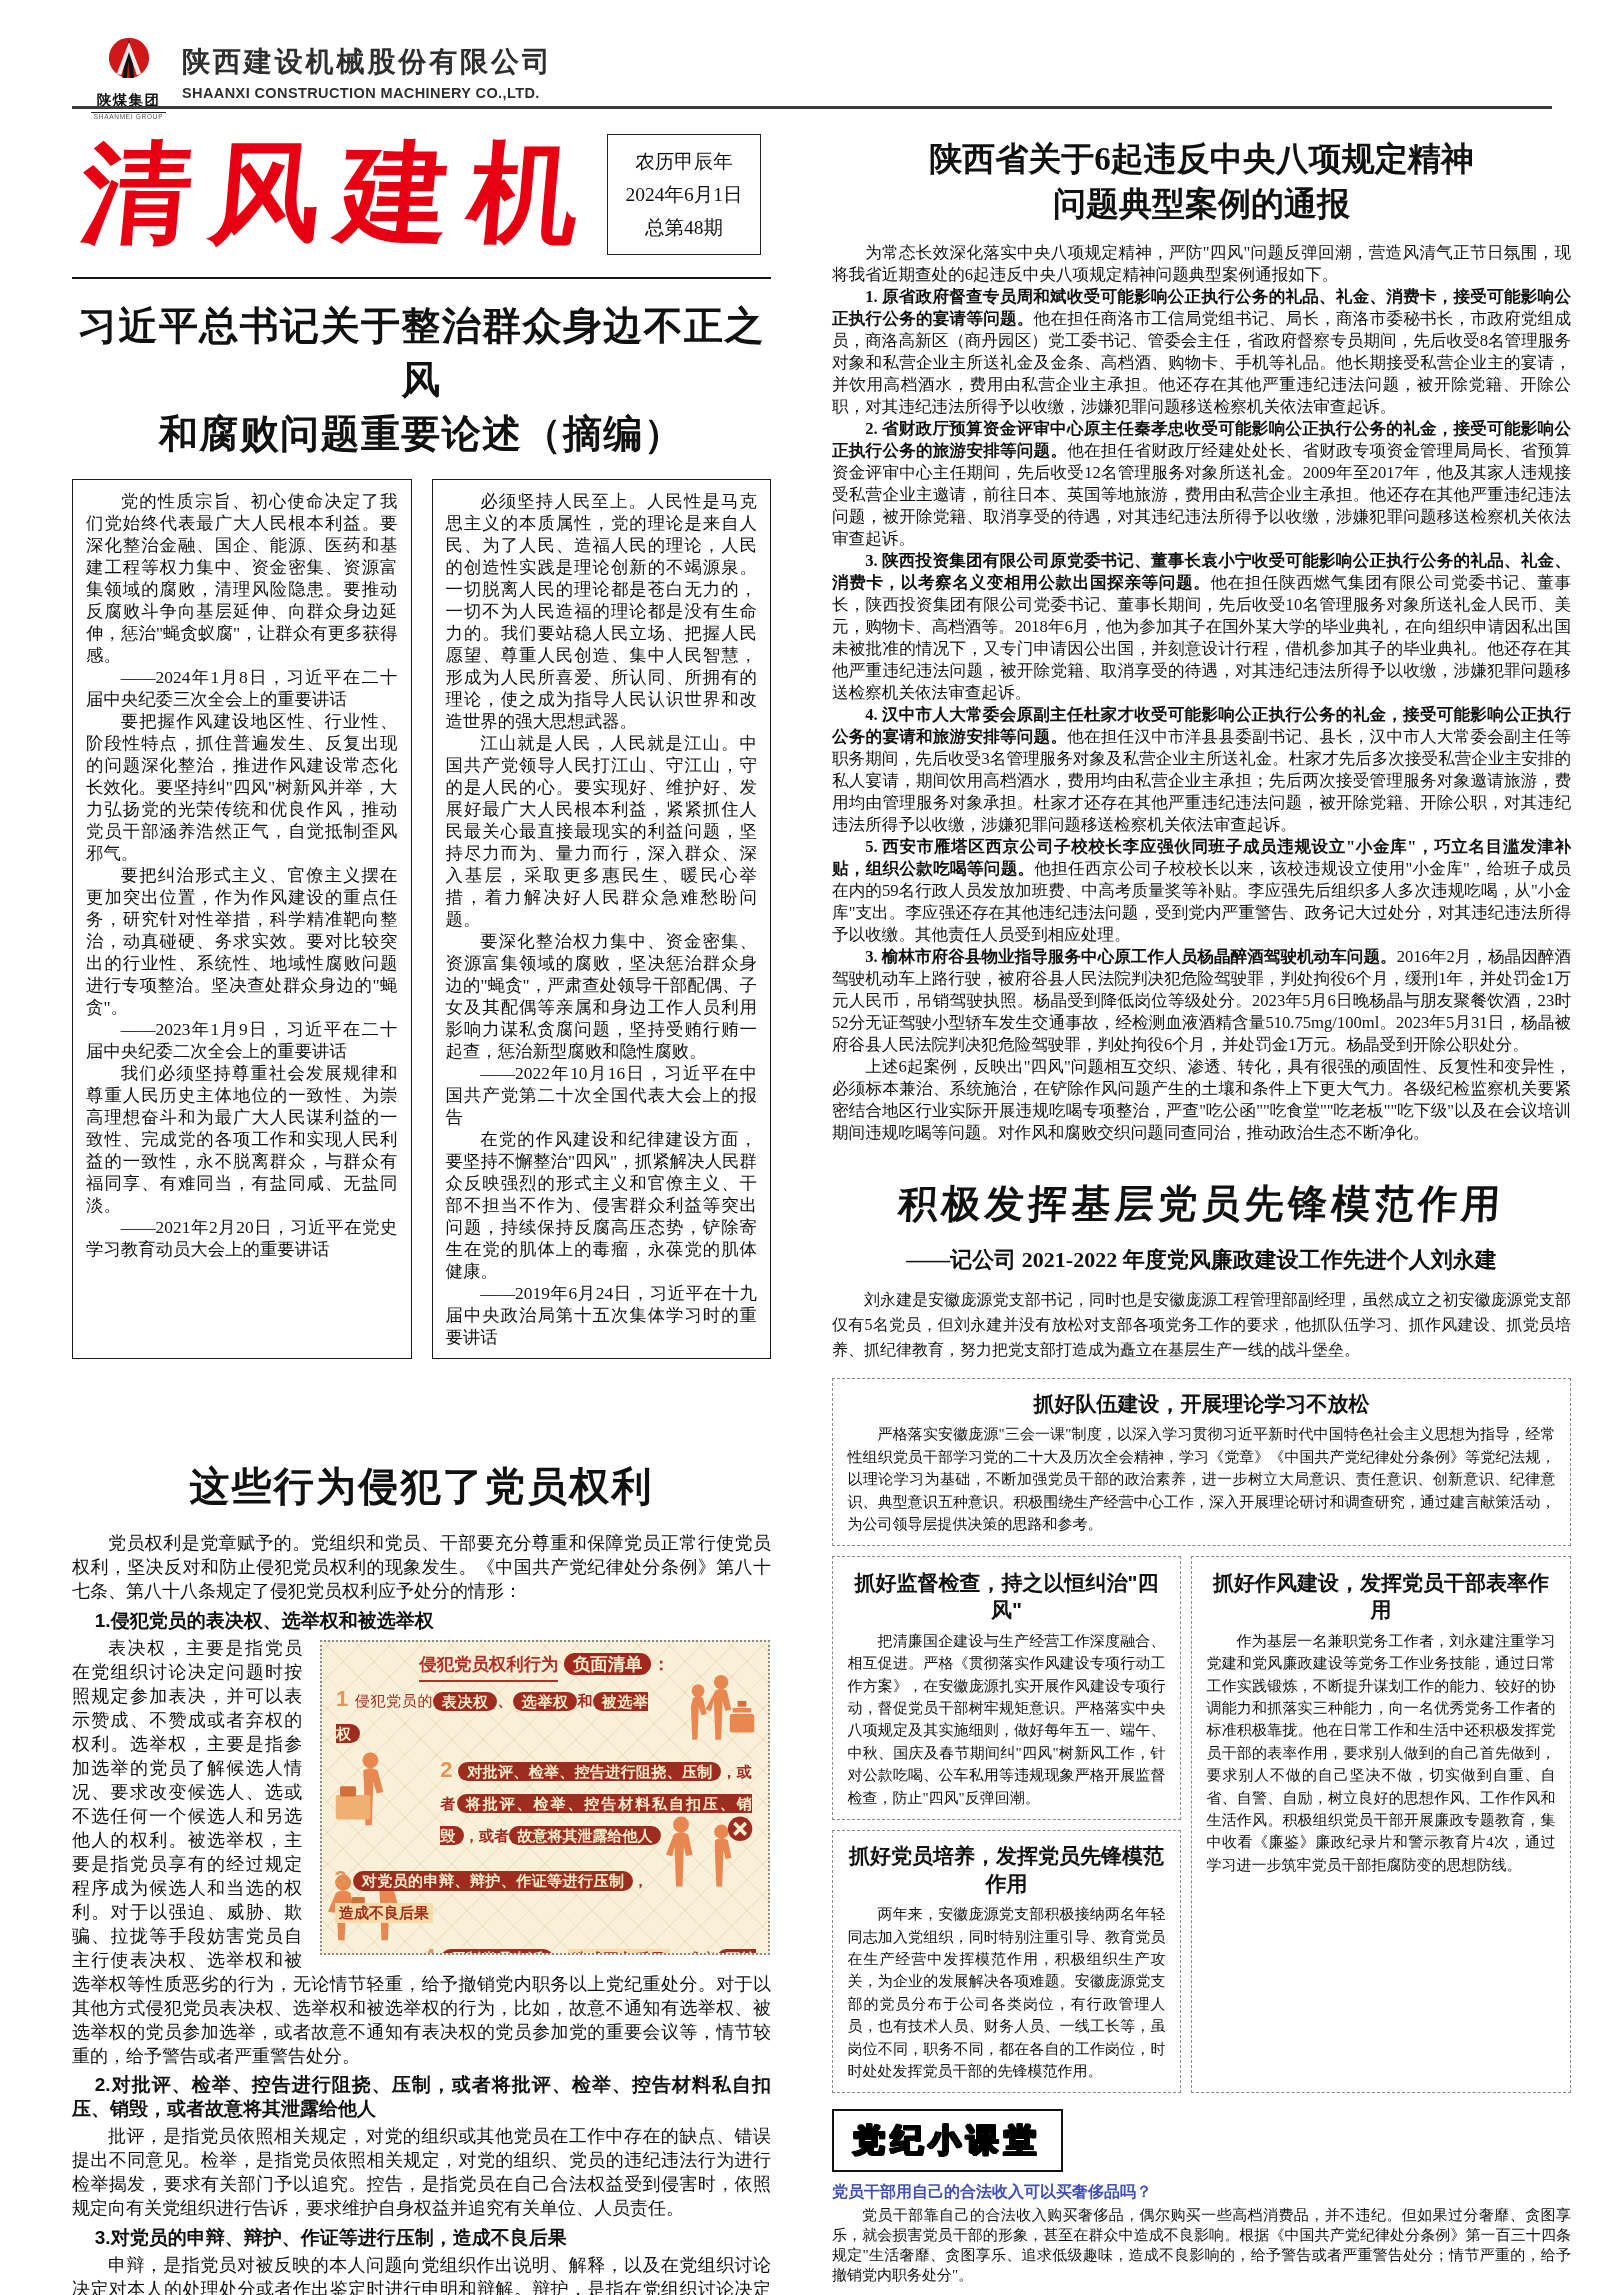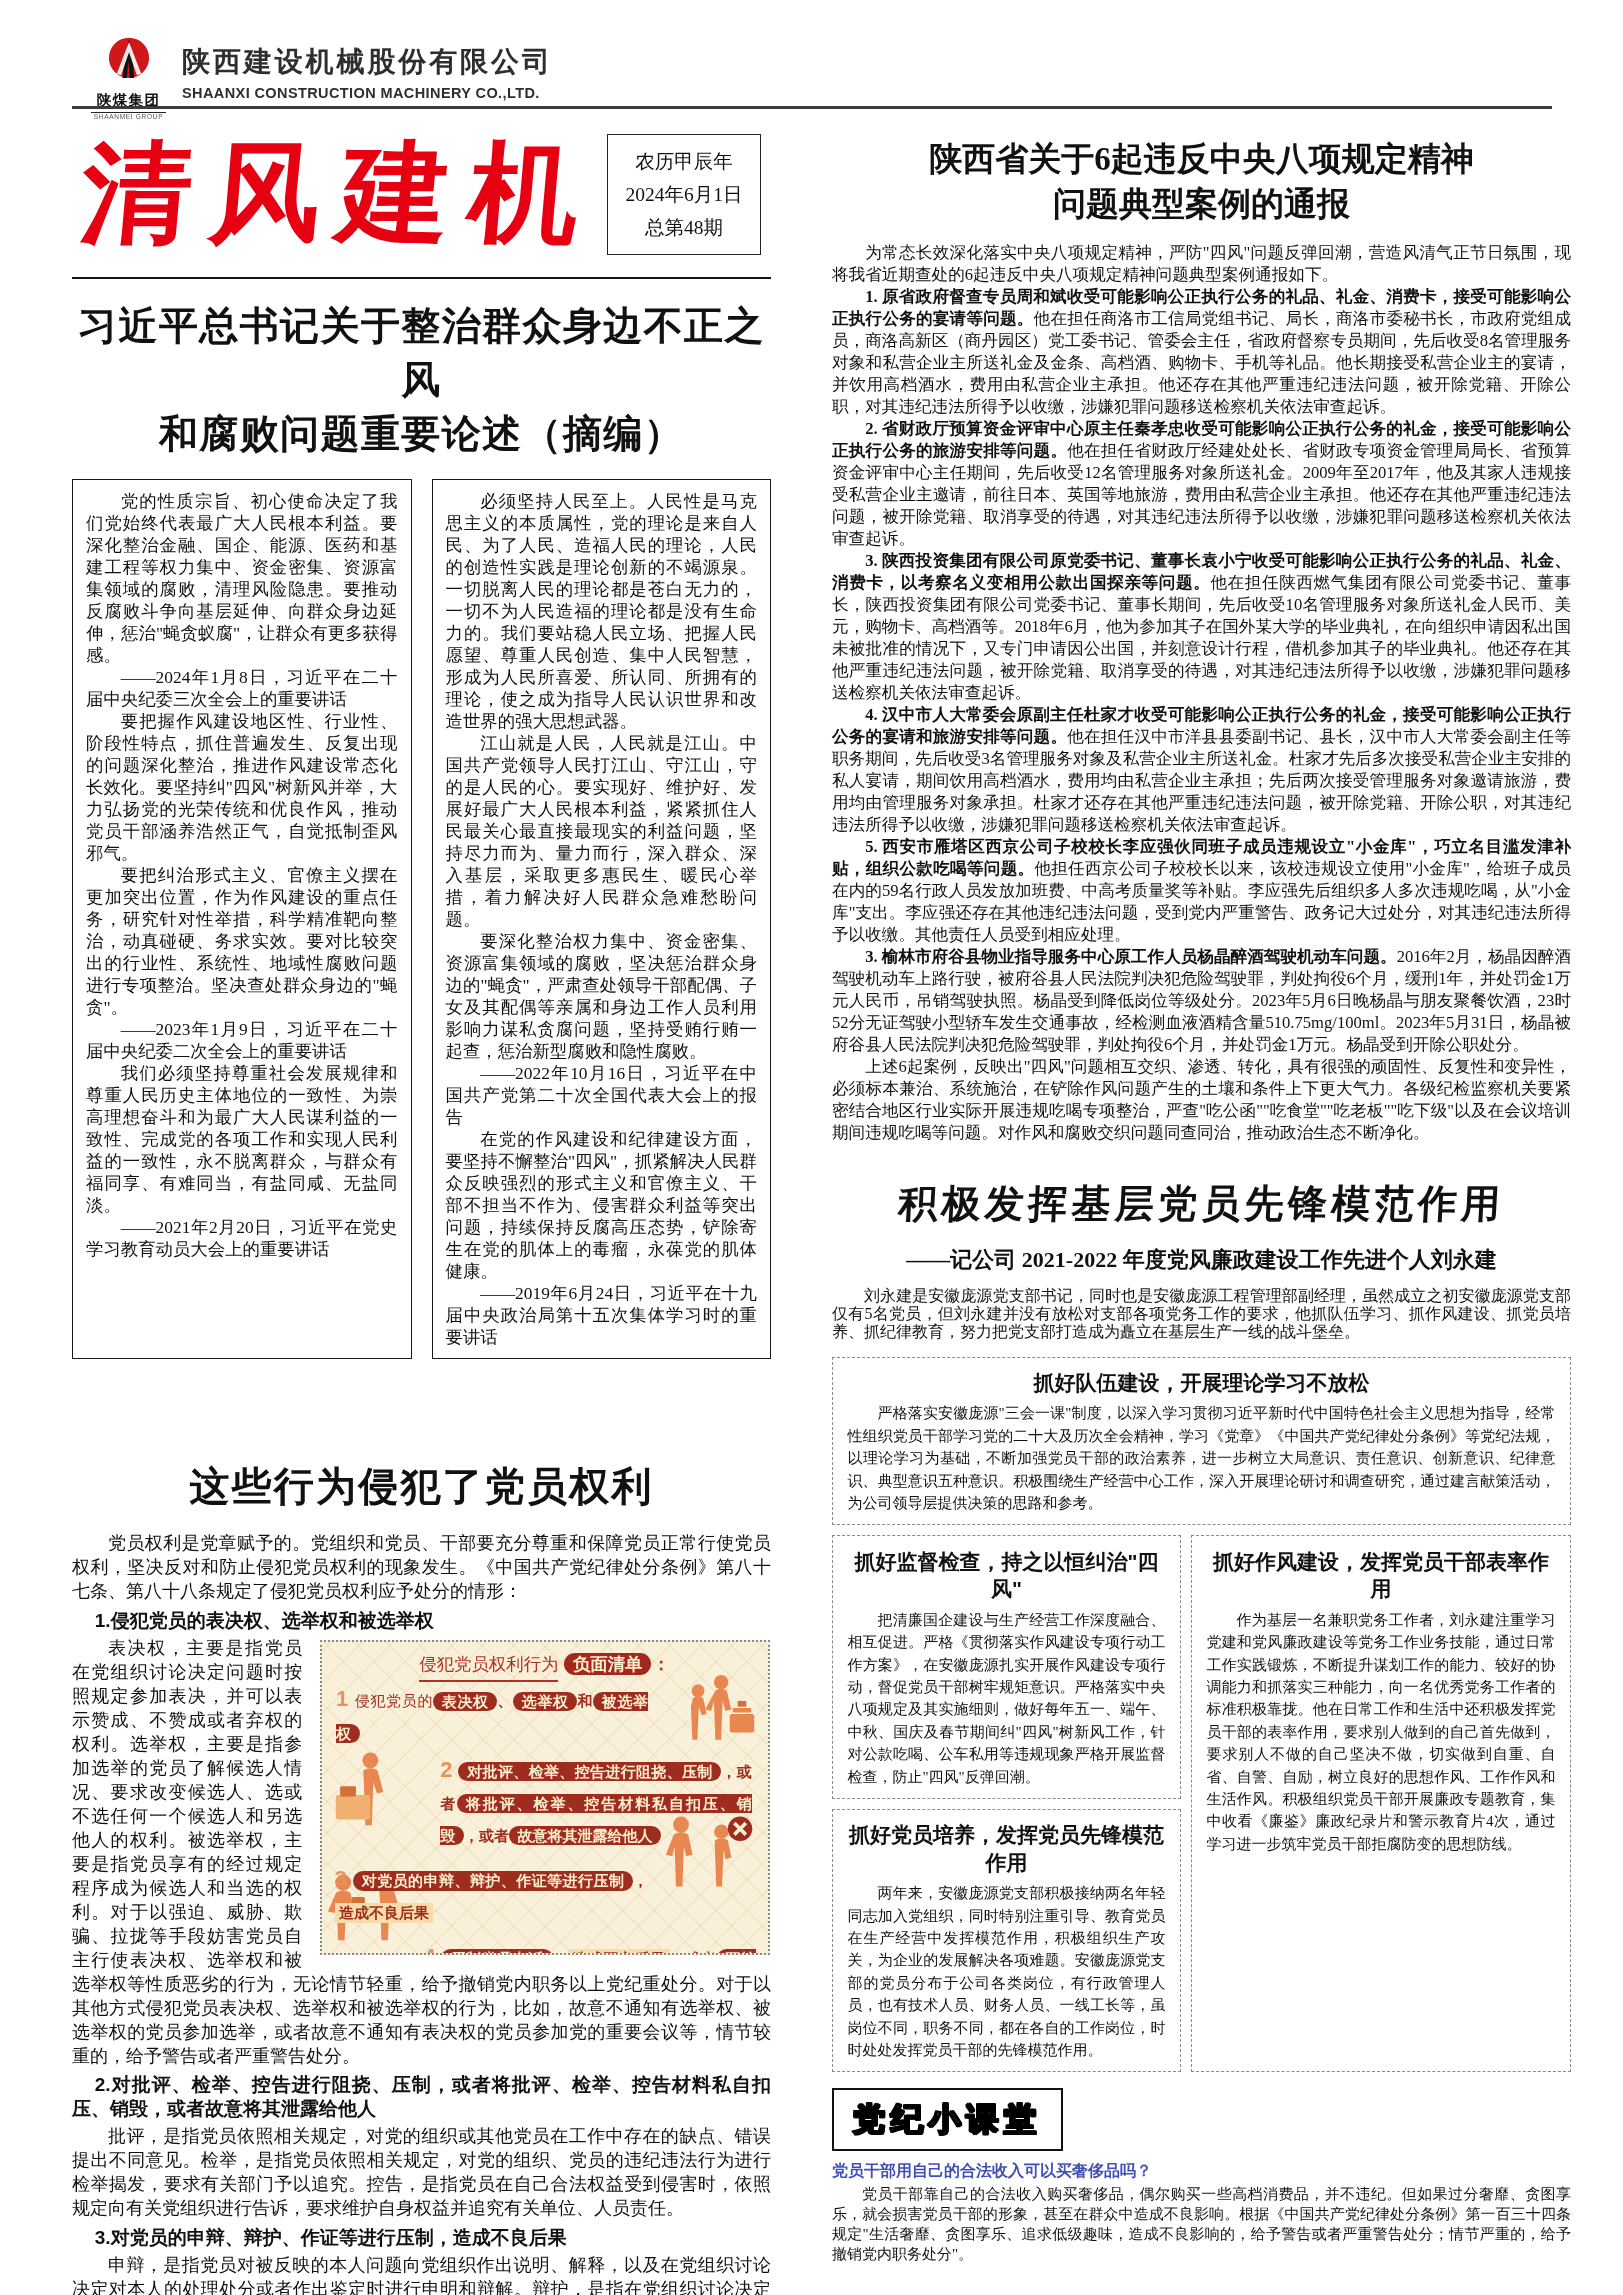--- a/index.html
+++ b/index.html
@@ -46,21 +46,21 @@
         font-family:"Liberation Sans","DejaVu Sans",sans-serif;}
   .a2-body p{margin:0 0 1.4px;text-indent:2em;}
   .a2-h{font-weight:900;text-indent:1.2em;margin:5.8px 0 2.9px;font-size:19px;}
 
   
   .ig{float:right;width:450px;height:315px;margin:4.3px 1.4px 7.2px 17.4px;box-sizing:border-box;
       border:2.2px dotted #8a8a8a;background:#f9f0da;position:relative;padding:8.7px 11.6px;overflow:hidden;
       background-image:repeating-linear-gradient(45deg,rgba(205,165,105,.16) 0 1.4px,transparent 1.4px 22px),
                        repeating-linear-gradient(-45deg,rgba(205,165,105,.16) 0 1.4px,transparent 1.4px 22px);}
   .ig-head{text-align:center;margin-top:1.4px;font-size:17.4px;}
-  .ig-head-main{color:#b03024;font-weight:400;border-bottom:2.2px double #b03024;padding-bottom:6px;}
+  .ig-head-main{color:#b03024;font-weight:700;border-bottom:2.2px double #b03024;padding-bottom:6px;}
   .ig-badge{background:#a3271d;color:#fbeecd;border-radius:11.6px;padding:1.4px 8.7px;font-weight:900;margin:0 1.4px 0 5.8px;}
   .ig-colon{color:#b03024;font-weight:900;}
   .ig-row{position:relative;line-height:32px;font-size:15px;z-index:2;}
   .ig-r1{margin:7.2px 108px 0 2.9px;}
   .ig-r2{margin:4.3px 4.3px 0 107px;}
   .ig-r3{margin:11.6px 108px 0 1.4px;}
   .ig-r4{margin:11.6px 0 0 90px;}
   .ig-num{color:#e2945a;font-weight:900;font-size:22px;margin-right:5.8px;font-family:"Liberation Sans","DejaVu Sans",sans-serif;}
   .ig-pill{background:#9e2d1f;color:#fbeecd;border-radius:13px;padding:0.7px 8.7px 1.4px;font-weight:700;}
   .ig-hl{background:#f6dcab;color:#9e2d1f;font-weight:700;padding:0.7px 4.3px 1.4px;}
@@ -71,21 +71,21 @@
   
   .b1-title{text-align:center;font-weight:900;font-size:33px;line-height:45px;margin:13px 0 14.5px;}
   .b1-body{font-size:16.6px;line-height:22px;text-align:justify;}
   .b1-body p{margin:0;text-indent:2em;}
   .b1-body .lead{font-weight:bold;}
 
   
   .b2{margin-top:33px;}
   .b2-title{text-align:center;font-weight:900;font-size:39px;letter-spacing:4.3px;transform:skewX(-3deg);}
   .b2-sub{text-align:center;font-weight:bold;font-size:22px;margin-top:14.5px;}
-  .b2-intro{margin-top:11.6px;font-size:16px;line-height:18px;text-align:justify;text-indent:2em;}
+  .b2-intro{margin-top:11.6px;font-size:16px;line-height:25px;text-align:justify;text-indent:2em;}
   .pbox{border:1.4px dashed #8a8a8a;padding:4.3px 14.5px 10px;margin-top:10px;box-sizing:border-box;}
   .pbox-h{text-align:center;font-weight:800;font-size:21px;line-height:27.5px;margin:7.2px 0 5.8px;
         font-family:"Liberation Sans","DejaVu Sans",sans-serif;}
   .pbox-b{font-size:15px;line-height:22.4px;text-align:justify;text-indent:2em;margin:0;}
   .box-row{display:flex;gap:10px;margin-top:10px;align-items:stretch;}
   .box-col{flex:1;display:flex;flex-direction:column;gap:10px;}
   .box-col .pbox{margin-top:0;}
   .box-col .pbox:last-child{flex:1;}
   .box-tall{flex:1;margin-top:0;}
 

